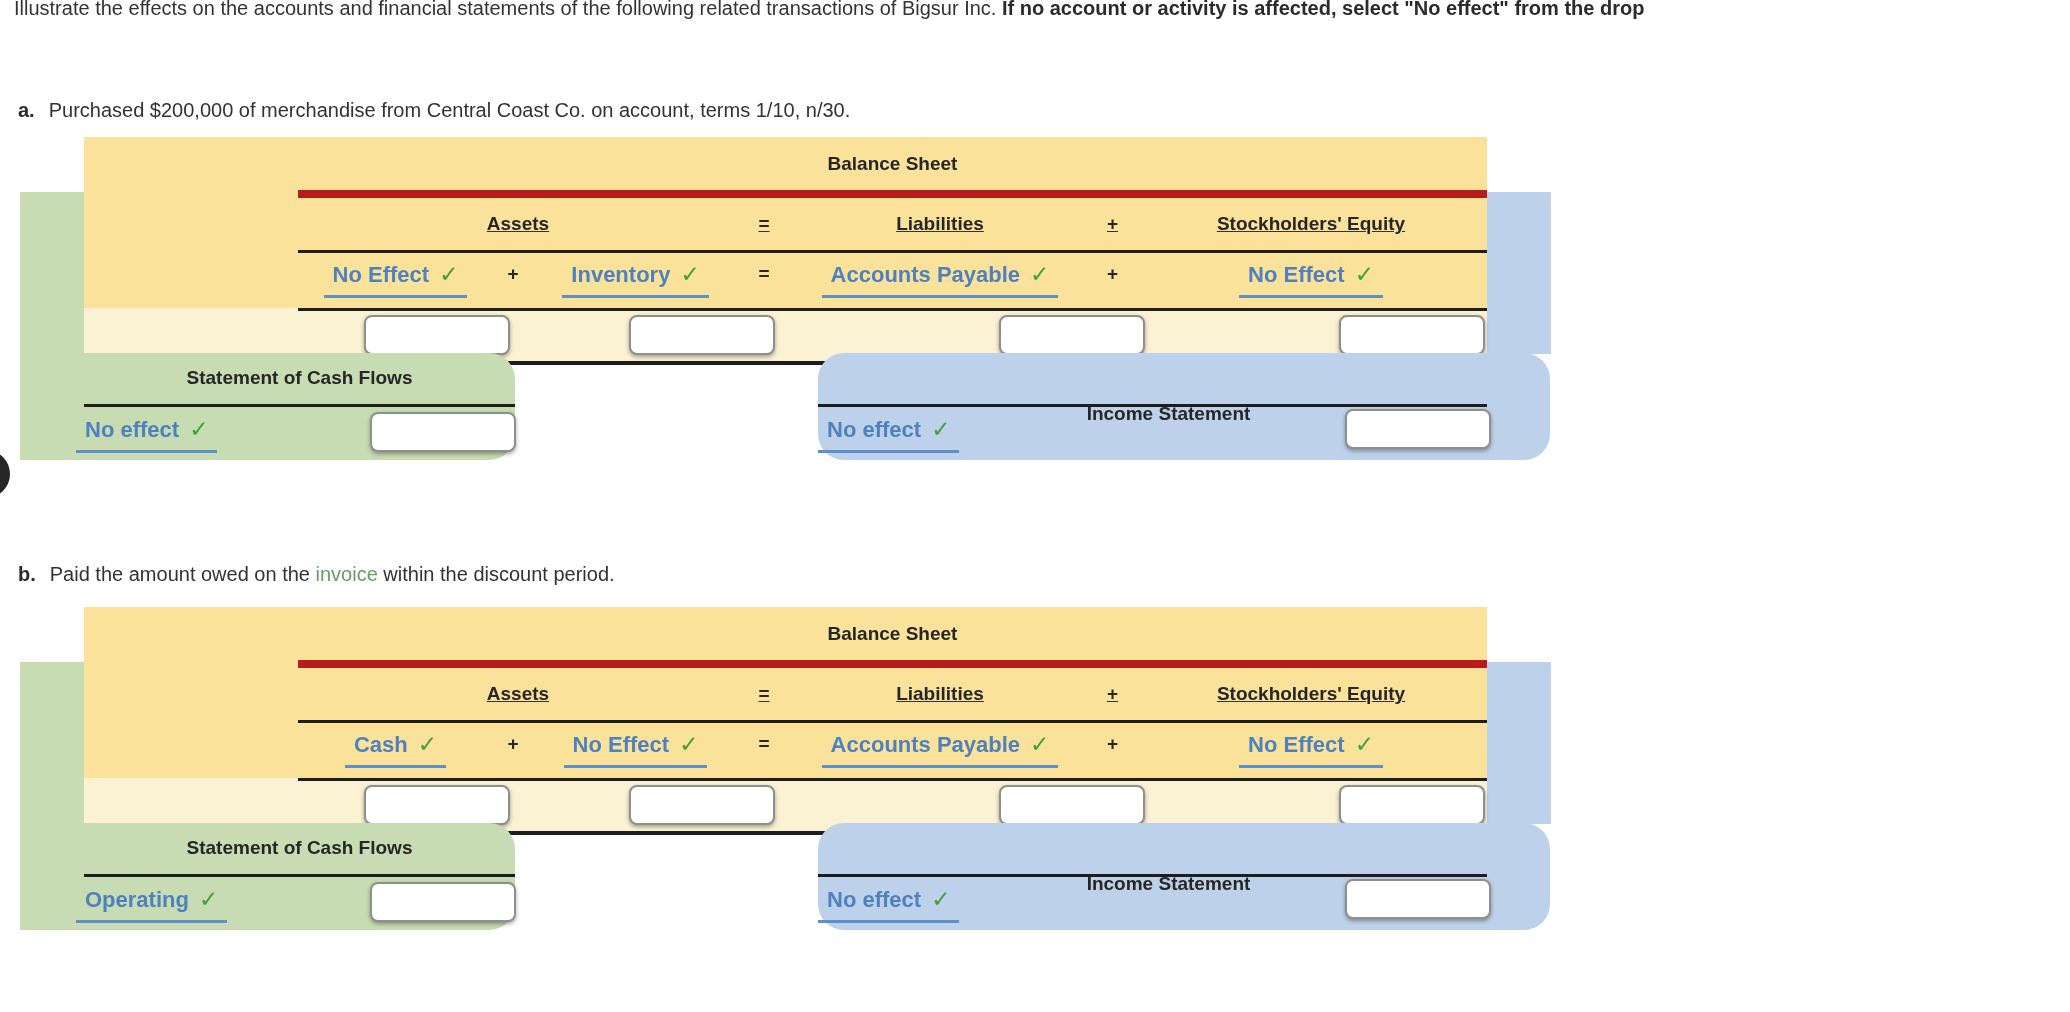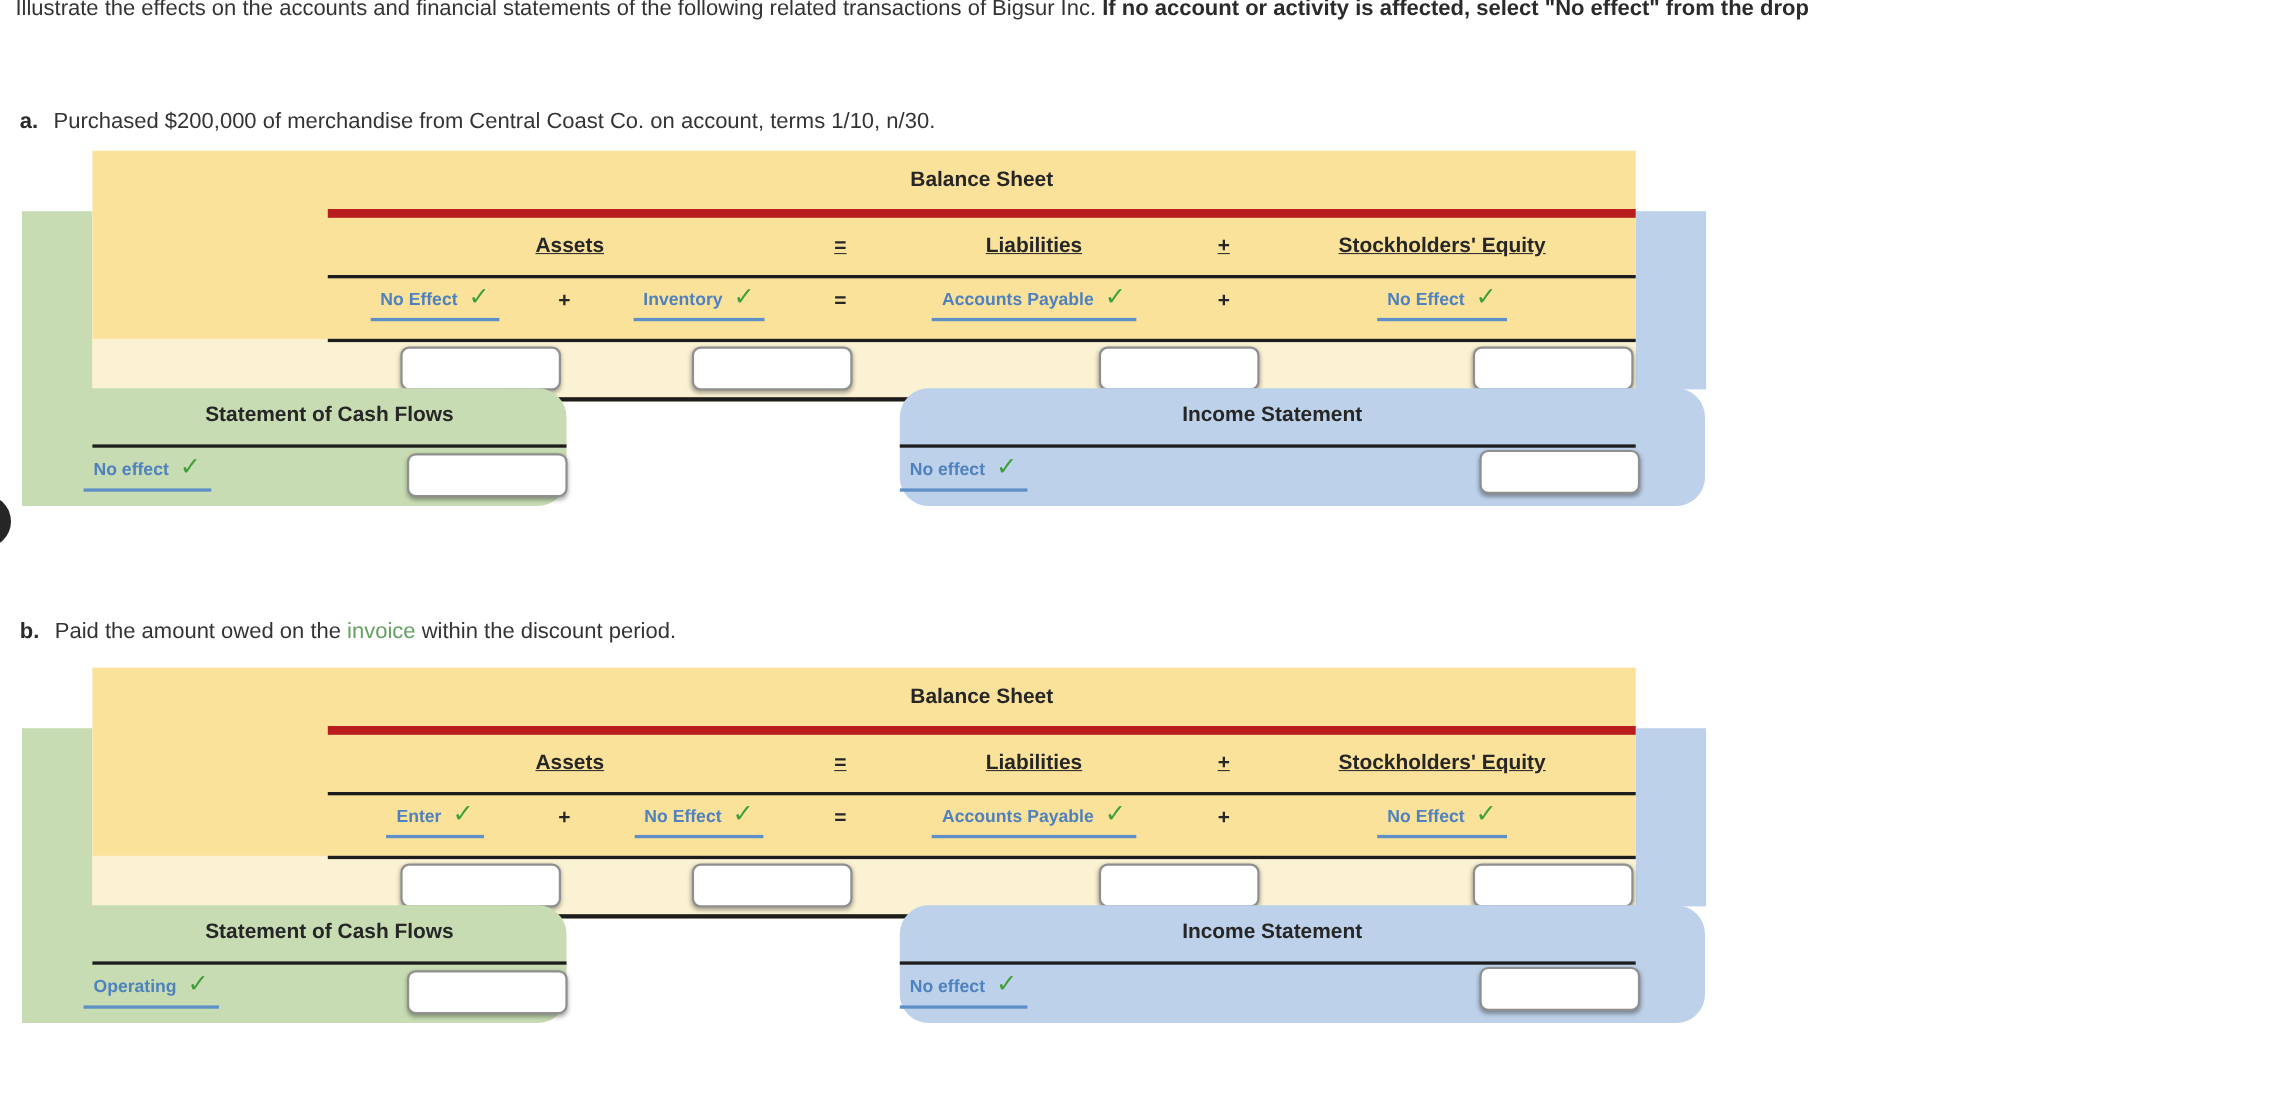--- a/index.html
+++ b/index.html
@@ -24,34 +24,34 @@
   .bs-header-row{margin-left:214px;height:52px;border-top:8px solid #b91c1c;display:flex;text-decoration:underline;}
   .bs-dd-row{margin-left:214px;height:55px;border-top:3px solid #1d1d1d;display:flex;}
   .hcell{display:flex;align-items:center;justify-content:center;font-weight:700;font-size:19px;color:#262626;}
   .w-assets{width:440px;} .w-eq{width:52px;} .w-liab{width:300px;} .w-plus{width:45px;} .w-se{flex:1;}
   .dcell{display:flex;align-items:flex-start;justify-content:center;padding-top:9px;}
   .w-a1{width:195px;} .w-op1{width:40px;} .w-a2{width:205px;} .w-op2{width:52px;}
   .w-a3{width:300px;} .w-op3{width:45px;} .w-a4{flex:1;}
   .op{font-weight:700;font-size:19px;color:#262626;padding-top:10px;text-align:center;}
   .dd{display:inline-flex;align-items:baseline;gap:10px;padding:0 9px 7px 9px;
       border-bottom:3px solid #5E8FC7;cursor:pointer;}
-  .dd-text{font-weight:700;font-size:16px;color:#4E81BD;white-space:nowrap;}
+  .dd-text{font-weight:700;font-size:22px;color:#4E81BD;white-space:nowrap;}
   .check{font-weight:700;font-size:23px;color:#3EA03A;line-height:14px;}
   .bs-input-row{position:relative;height:53px;background:#FBF2D3;}
   .bs-input-row::before{content:"";position:absolute;left:214px;right:0;top:0;height:3px;background:#1d1d1d;}
   .amt{position:absolute;top:7px;width:126px;height:36px;background:#fff;border:2px solid #8f8f8f;
        border-radius:8px;box-shadow:0 2px 4px rgba(0,0,0,0.35);font-size:18px;padding:0 8px;color:#333;}
   .in1{left:280px;} .in2{left:545px;} .in3{left:915px;} .in4{left:1255px;}
   
   .panel{position:absolute;top:216px;height:107px;border-radius:26px;}
   .scf-panel{left:20px;width:495px;background:#C7DCB3;}
   .is-panel{left:818px;width:732px;background:#BDD2EA;}
   .panel-title{position:absolute;top:14px;font-weight:700;font-size:19px;color:#262626;text-align:center;}
   .scf-panel .panel-title{left:64px;right:0;}
-  .is-panel .panel-title{left:4px;width:669px;}
+  .is-panel .panel-title{left:16px;width:669px;margin-top:36px;}
   .panel-rule{position:absolute;top:51px;height:3px;background:#1d1d1d;}
   .scf-panel .panel-rule{left:64px;right:0;}
   .is-panel .panel-rule{left:0;width:669px;}
   .panel-dd{position:absolute;top:64px;}
   .scf-panel .panel-dd{left:56px;}
   .is-panel .panel-dd{left:0px;}
   .panel-amt{position:absolute;top:59px;width:126px;height:36px;background:#fff;border:2px solid #8f8f8f;
        border-radius:8px;box-shadow:0 2px 4px rgba(0,0,0,0.35);font-size:18px;padding:0 8px;color:#333;}
   .scf-panel .panel-amt{left:350px;}
   .is-panel .panel-amt{left:527px;top:56px;}
@@ -151,21 +151,21 @@
       <div class="bs-header-row">
         <div class="hcell w-assets">Assets</div>
         <div class="hcell w-eq">=</div>
         <div class="hcell w-liab">Liabilities</div>
         <div class="hcell w-plus">+</div>
         <div class="hcell w-se">Stockholders' Equity</div>
       </div>
       <div class="bs-dd-row">
         <div class="dcell w-a1">
             <span class="dd">
-              <span class="dd-text">Enter</span>
+              <span class="dd-text">Cash</span>
               <span class="check">✓</span>
             </span>
           </div>
         <div class="op w-op1">+</div>
         <div class="dcell w-a2">
             <span class="dd">
               <span class="dd-text">No Effect</span>
               <span class="check">✓</span>
             </span>
           </div>

